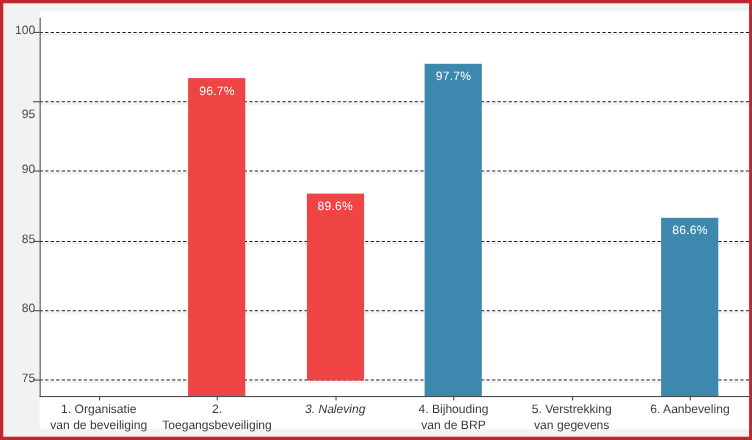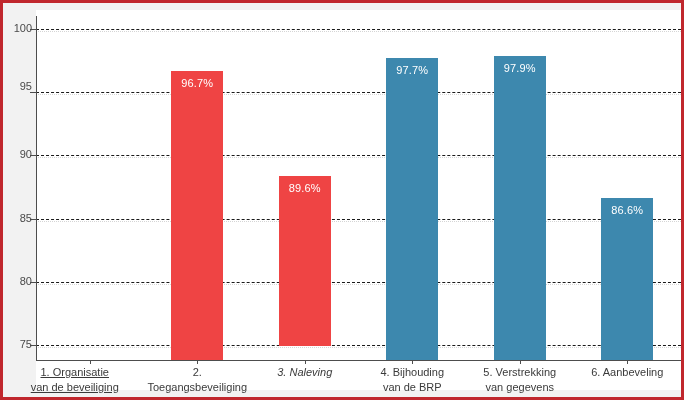--- a/index.html
+++ b/index.html
@@ -153,50 +153,47 @@
     </div>
 
   <div id="y-axis-line"></div>
   <div id="x-axis-line"></div>
 
   <div id="y-tick-labels">
       <div class="y-tick-label" style="top: 342px;">75</div>
       <div class="y-tick-label" style="top: 278.8px;">80</div>
       <div class="y-tick-label" style="top: 215.6px;">85</div>
       <div class="y-tick-label" style="top: 152.4px;">90</div>
-      <div class="y-tick-label" style="top: 84px;">95</div>
+      <div class="y-tick-label" style="top: 102px;">95</div>
       <div class="y-tick-label" style="top: 26px;">100</div>
     </div>
 
   <div id="bars-layer">
       <div class="x-tick-mark" style="left: 86.75px;"></div>
       <div class="bar" style="left: 168.25px; top: 67.712px; width: 52px; height: 289.288px; background: #ef4444;">
         <span class="bar-value">96.7%</span>
       </div>
       <div class="x-tick-mark" style="left: 194.25px;"></div>
       <div class="bar" style="left: 275.75px; top: 173px; width: 52px; height: 170px; background: #ef4444;">
         <span class="bar-value">89.6%</span>
       </div>
       <div class="x-tick-mark" style="left: 301.75px;"></div>
       <div class="bar" style="left: 383.25px; top: 55.072px; width: 52px; height: 301.928px; background: rgb(61, 136, 174);">
         <span class="bar-value">97.7%</span>
       </div>
       <div class="x-tick-mark" style="left: 409.25px;"></div>
-      <div class="bar" style="left: 490.75px; top: 52.544px; width: 52px; height: 304.456px; background: rgb(61, 136, 174);">
-        <span class="bar-value">97.9%</span>
-      </div>
       <div class="x-tick-mark" style="left: 516.75px;"></div>
       <div class="bar" style="left: 598.25px; top: 195.376px; width: 52px; height: 161.624px; background: rgb(61, 136, 174);">
         <span class="bar-value">86.6%</span>
       </div>
       <div class="x-tick-mark" style="left: 624.25px;"></div>
     </div>
 
   <div id="cat-labels-layer">
-      <div class="cat-label" style="left: 18px; width: 107.5px; text-decoration: underline;"><span>1. Organisatie</span><span class="l2">van de beveiliging</span></div>
+      <div class="cat-label" style="left: 33px; width: 107.5px;"><span>1. Organisatie</span><span class="l2">van de beveiliging</span></div>
       <div class="cat-label" style="left: 140.5px; width: 107.5px;"><span>2. Toegangsbeveiliging</span></div>
       <div class="cat-label" style="left: 248px; width: 107.5px; font-style: italic;"><span>3. Naleving</span></div>
       <div class="cat-label" style="left: 355.5px; width: 107.5px;"><span>4. Bijhouding</span><span class="l2">van de BRP</span></div>
       <div class="cat-label" style="left: 463px; width: 107.5px;"><span>5. Verstrekking</span><span class="l2">van gegevens</span></div>
       <div class="cat-label" style="left: 570.5px; width: 107.5px;"><span>6. Aanbeveling</span></div>
     </div>
 
 </div>
 
 </body></html>

